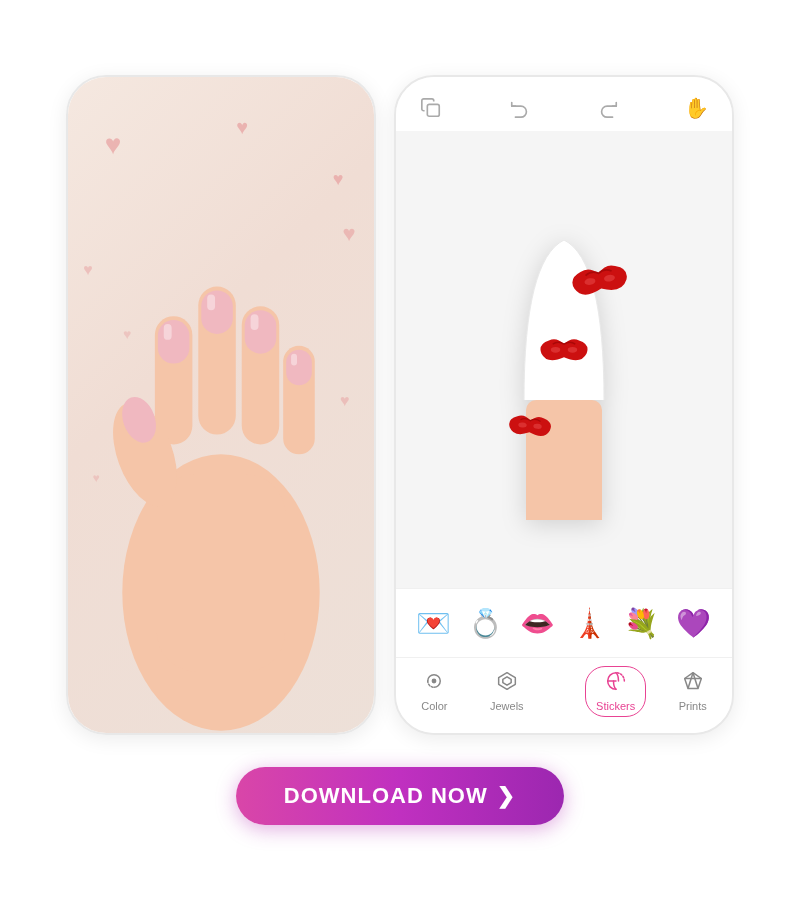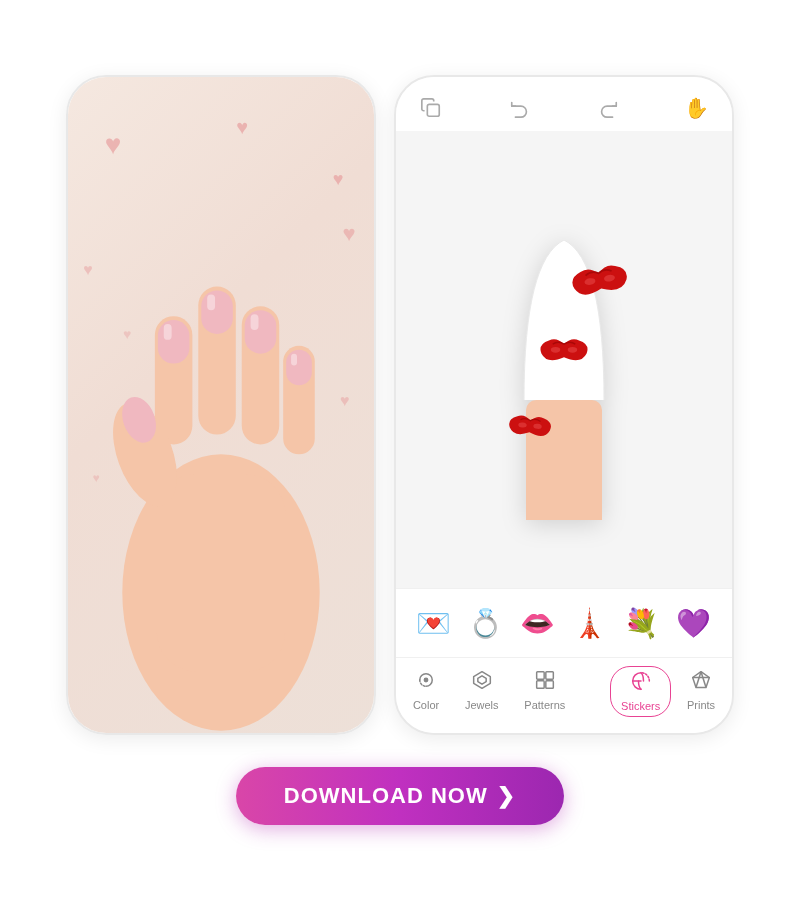--- a/index.html
+++ b/index.html
@@ -134,21 +134,21 @@
       align-items: center;
       justify-content: center;
       font-size: 28px;
       cursor: pointer;
       border-radius: 8px;
       flex-shrink: 0;
     }
 
     .bottom-tabs {
       display: flex;
-      align-items: flex-start;
+      align-items: center;
       justify-content: space-around;
       padding: 8px 4px 16px;
       background: #fff;
       border-top: 1px solid #f0f0f0;
     }
 
     .tab-item {
       display: flex;
       flex-direction: column;
       align-items: center;
@@ -356,31 +356,20 @@
       <div class="tab-item">
         <div class="tab-icon">
           <svg width="20" height="20" viewBox="0 0 24 24" fill="none" stroke="#888" stroke-width="1.8">
             <polygon points="12,2 22,8 22,16 12,22 2,16 2,8" stroke-linejoin="round"></polygon>
             <polygon points="12,7 17,10 17,14 12,17 7,14 7,10" stroke-linejoin="round"></polygon>
           </svg>
         </div>
         <span class="tab-label">Jewels</span>
       </div>
 
-      <div class="tab-item">
-        <div class="tab-icon">
-          <svg width="20" height="20" viewBox="0 0 24 24" fill="none" stroke="#888" stroke-width="1.8">
-            <rect x="2" y="2" width="9" height="9" rx="1"></rect>
-            <rect x="13" y="2" width="9" height="9" rx="1"></rect>
-            <rect x="2" y="13" width="9" height="9" rx="1"></rect>
-            <rect x="13" y="13" width="9" height="9" rx="1"></rect>
-          </svg>
-        </div>
-        <span class="tab-label">Patterns</span>
-      </div>
 
       <div class="tab-item active">
         <div class="tab-icon">
           <svg width="20" height="20" viewBox="0 0 24 24" fill="none" stroke="#e84393" stroke-width="1.8">
             <path d="M12 2C6.48 2 2 6.48 2 12s4.48 10 10 10" stroke-linecap="round"></path>
             <path d="M12 2c2 2 3 5 3 10" stroke-linecap="round"></path>
             <path d="M12 22c-2-2-3-5-3-10" stroke-linecap="round"></path>
             <path d="M2 12h10" stroke-linecap="round"></path>
             <path d="M22 12c0-5.52-4.48-10-10-10" stroke-linecap="round" stroke-dasharray="2 2"></path>
           </svg>

